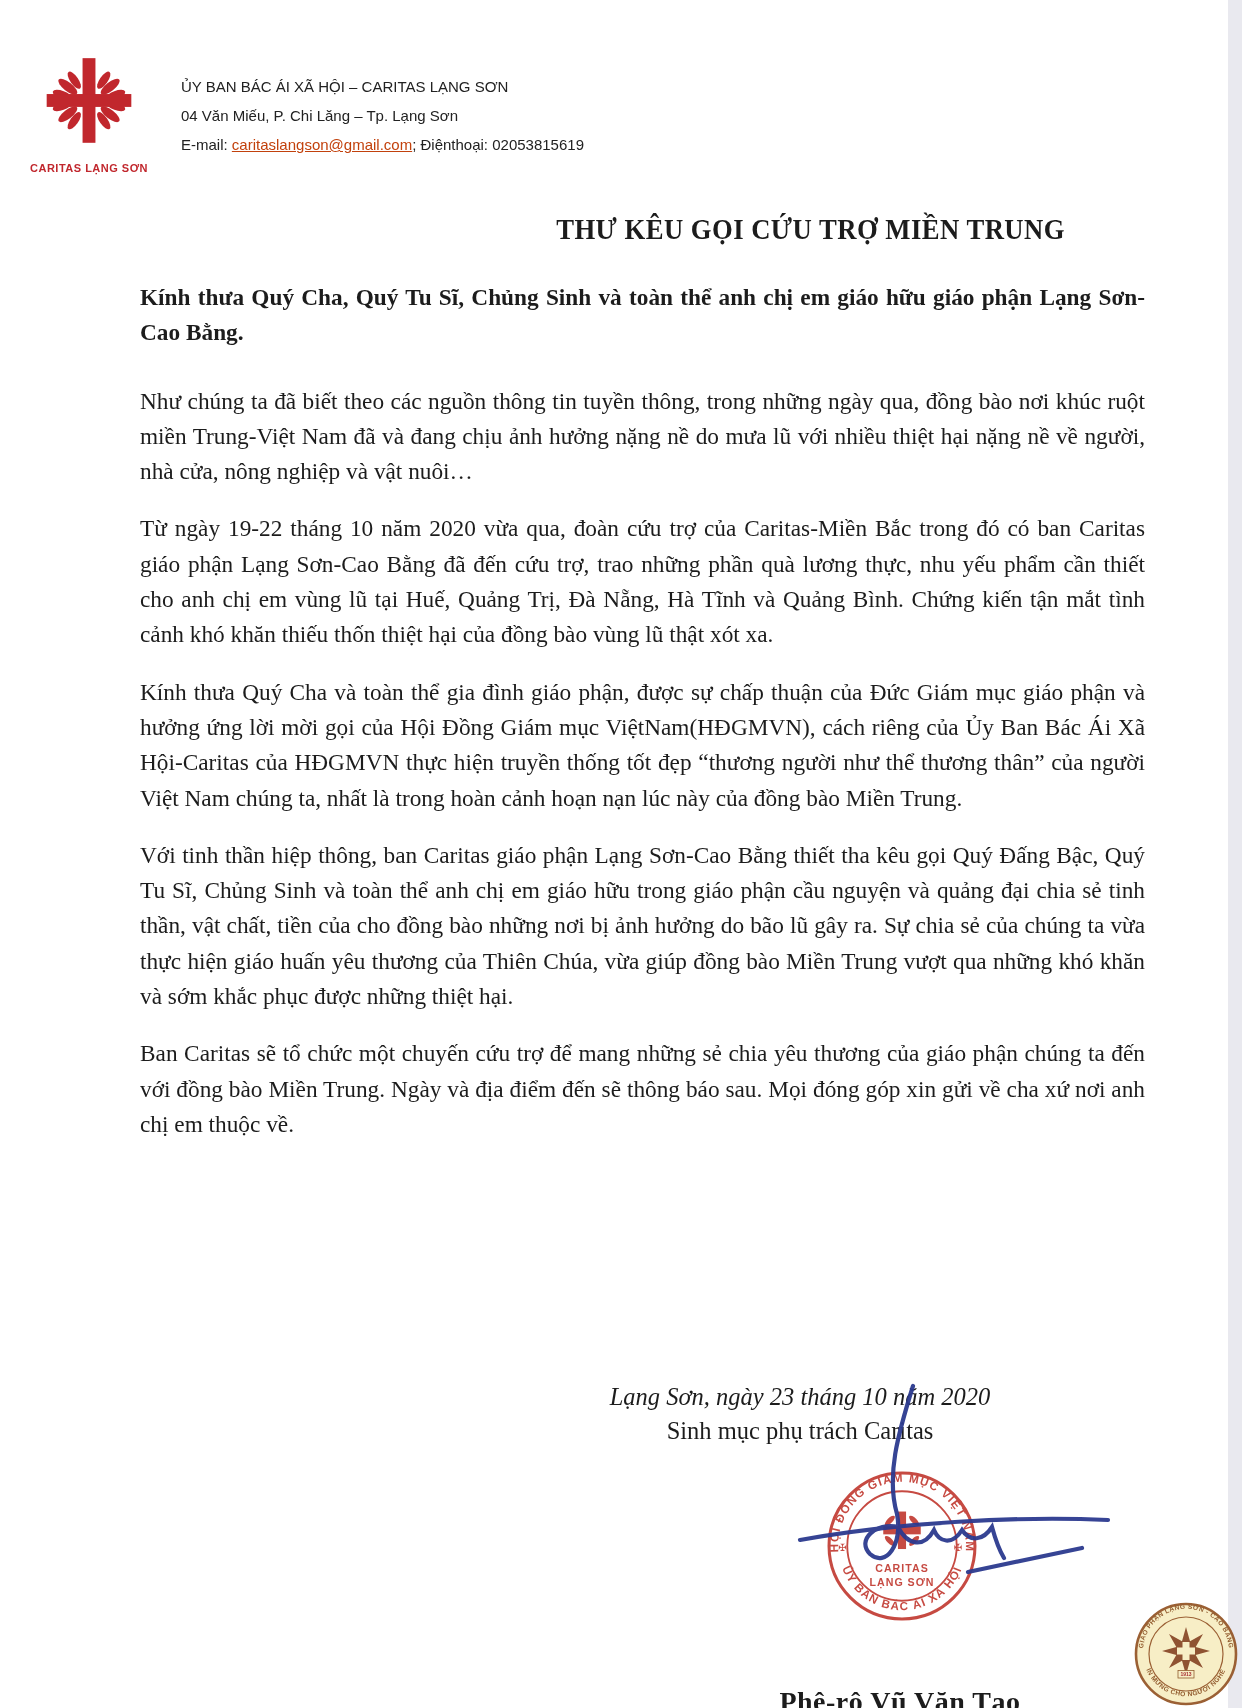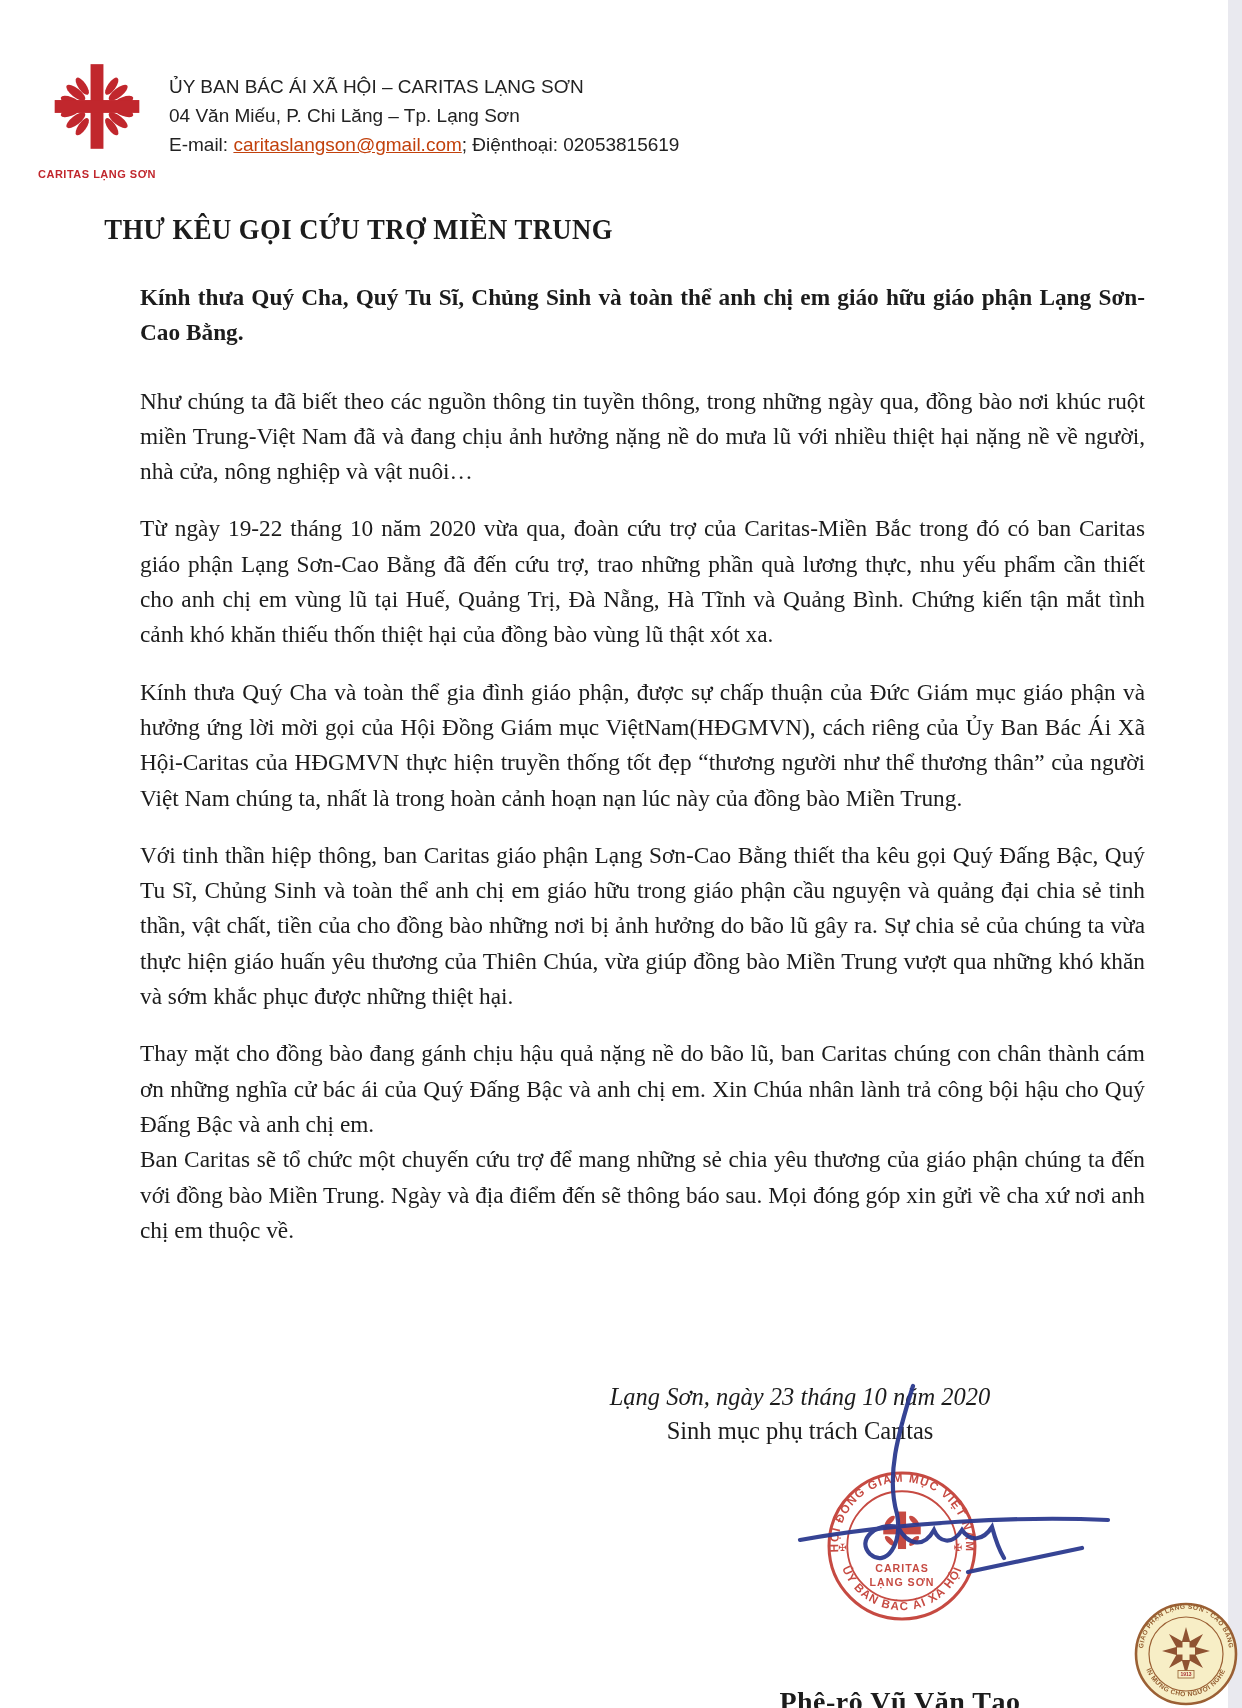--- a/index.html
+++ b/index.html
@@ -14,47 +14,47 @@
   }
   .edge {
     position: absolute;
     right: 0; top: 0;
     width: 14px; height: 100%;
     background: #e9e9ef;
   }
 
   
   .letterhead { position: absolute; left: 0; top: 0; }
-  .logo { position: absolute; left: 30px; top: 60px; width: 118px; text-align: center; margin-left: 8px; }
+  .logo { position: absolute; left: 30px; top: 54px; width: 118px; text-align: center; }
   .logo svg { display: block; margin: 0 auto; }
   .logo-caption {
     margin-top: 4px;
     font-family: "Liberation Sans", sans-serif;
     font-size: 11px; font-weight: 700; letter-spacing: .5px;
     color: #c1272d; white-space: nowrap;
   }
   .org {
-    position: absolute; left: 169px; top: 72px;
-    font-family: "Liberation Sans", sans-serif;
-    font-size: 19px; line-height: 29px; color: #222;
+    position: absolute; left: 181px; top: 72px;
+    font-family: "Liberation Sans", sans-serif;
+    font-size: 15px; line-height: 29px; color: #222;
     white-space: nowrap;
   }
   .email {
     color: #c2410c; text-decoration: underline; cursor: pointer;
   }
 
   
   .doc {
     position: absolute; left: 140px; top: 212px; width: 1005px;
     font-size: 23.3px; line-height: 35.3px;
   }
   .title {
     margin: 0 0 34px 0;
     font-size: 29px; line-height: 34px; font-weight: 700;
-    text-align: left;
+    text-align: right;
     position: relative; left: -58px;
     letter-spacing: 0.5px;
   }
   .title-inner { display: inline-block; transform: scaleX(.92); white-space: nowrap; }
   .greeting {
     margin: 0 0 33px 0;
     font-weight: 700; 
     text-align: justify;
   }
   .para { margin: 0 0 22px 0; text-align: justify; }
@@ -124,21 +124,20 @@
     </div>
   </header>
 
   <main class="doc">
     <h1 class="title"><span class="title-inner">THƯ KÊU GỌI CỨU TRỢ MIỀN TRUNG</span></h1>
     <p class="greeting">Kính thưa Quý Cha, Quý Tu Sĩ, Chủng Sinh và toàn thể anh chị em giáo hữu giáo phận Lạng Sơn-Cao Bằng.</p>
     <p class="para">Như chúng ta đã biết theo các nguồn thông tin tuyền thông, trong những ngày qua, đồng bào nơi khúc ruột miền Trung-Việt Nam đã và đang chịu ảnh hưởng nặng nề do mưa lũ với nhiều thiệt hại nặng nề về người, nhà cửa, nông nghiệp và vật nuôi…</p>
     <p class="para">Từ ngày 19-22 tháng 10 năm 2020 vừa qua, đoàn cứu trợ của Caritas-Miền Bắc trong đó có ban Caritas giáo phận Lạng Sơn-Cao Bằng đã đến cứu trợ, trao những phần quà lương thực, nhu yếu phẩm cần thiết cho anh chị em vùng lũ tại Huế, Quảng Trị, Đà Nẵng, Hà Tĩnh và Quảng Bình. Chứng kiến tận mắt tình cảnh khó khăn thiếu thốn thiệt hại của đồng bào vùng lũ thật xót xa.</p>
     <p class="para">Kính thưa Quý Cha và toàn thể gia đình giáo phận, được sự chấp thuận của Đức Giám mục giáo phận và hưởng ứng lời mời gọi của Hội Đồng Giám mục ViệtNam(HĐGMVN), cách riêng của Ủy Ban Bác Ái Xã Hội-Caritas của HĐGMVN thực hiện truyền thống tốt đẹp “thương người như thể thương thân” của người Việt Nam chúng ta, nhất là trong hoàn cảnh hoạn nạn lúc này của đồng bào Miền Trung.</p>
     <p class="para">Với tinh thần hiệp thông, ban Caritas giáo phận Lạng Sơn-Cao Bằng thiết tha kêu gọi Quý Đấng Bậc, Quý Tu Sĩ, Chủng Sinh và toàn thể anh chị em giáo hữu trong giáo phận cầu nguyện và quảng đại chia sẻ tinh thần, vật chất, tiền của cho đồng bào những nơi bị ảnh hưởng do bão lũ gây ra. Sự chia sẻ của chúng ta vừa thực hiện giáo huấn yêu thương của Thiên Chúa, vừa giúp đồng bào Miền Trung vượt qua những khó khăn và sớm khắc phục được những thiệt hại.</p>
-    <p class="para tight">Thay mặt cho đồng bào đang gánh chịu hậu quả nặng nề do bão lũ, ban Caritas chúng con chân thành cám ơn những nghĩa cử bác ái của Quý Đấng Bậc và anh chị em. Xin Chúa nhân lành trả công bội hậu cho Quý Đấng Bậc và anh chị em.</p>
     <p class="para tight">Ban Caritas sẽ tổ chức một chuyến cứu trợ để mang những sẻ chia yêu thương của giáo phận chúng ta đến với đồng bào Miền Trung. Ngày và địa điểm đến sẽ thông báo sau. Mọi đóng góp xin gửi về cha xứ nơi anh chị em thuộc về.</p>
   </main>
 
   <div class="closing">
     <div class="date-line">Lạng Sơn, ngày 23 tháng 10 năm 2020</div>
     <div class="role-line">Sinh mục phụ trách Caritas</div>
   </div>
 
   <svg class="stamp" width="152" height="152" viewBox="0 0 150 150" aria-hidden="true">
     <defs>

